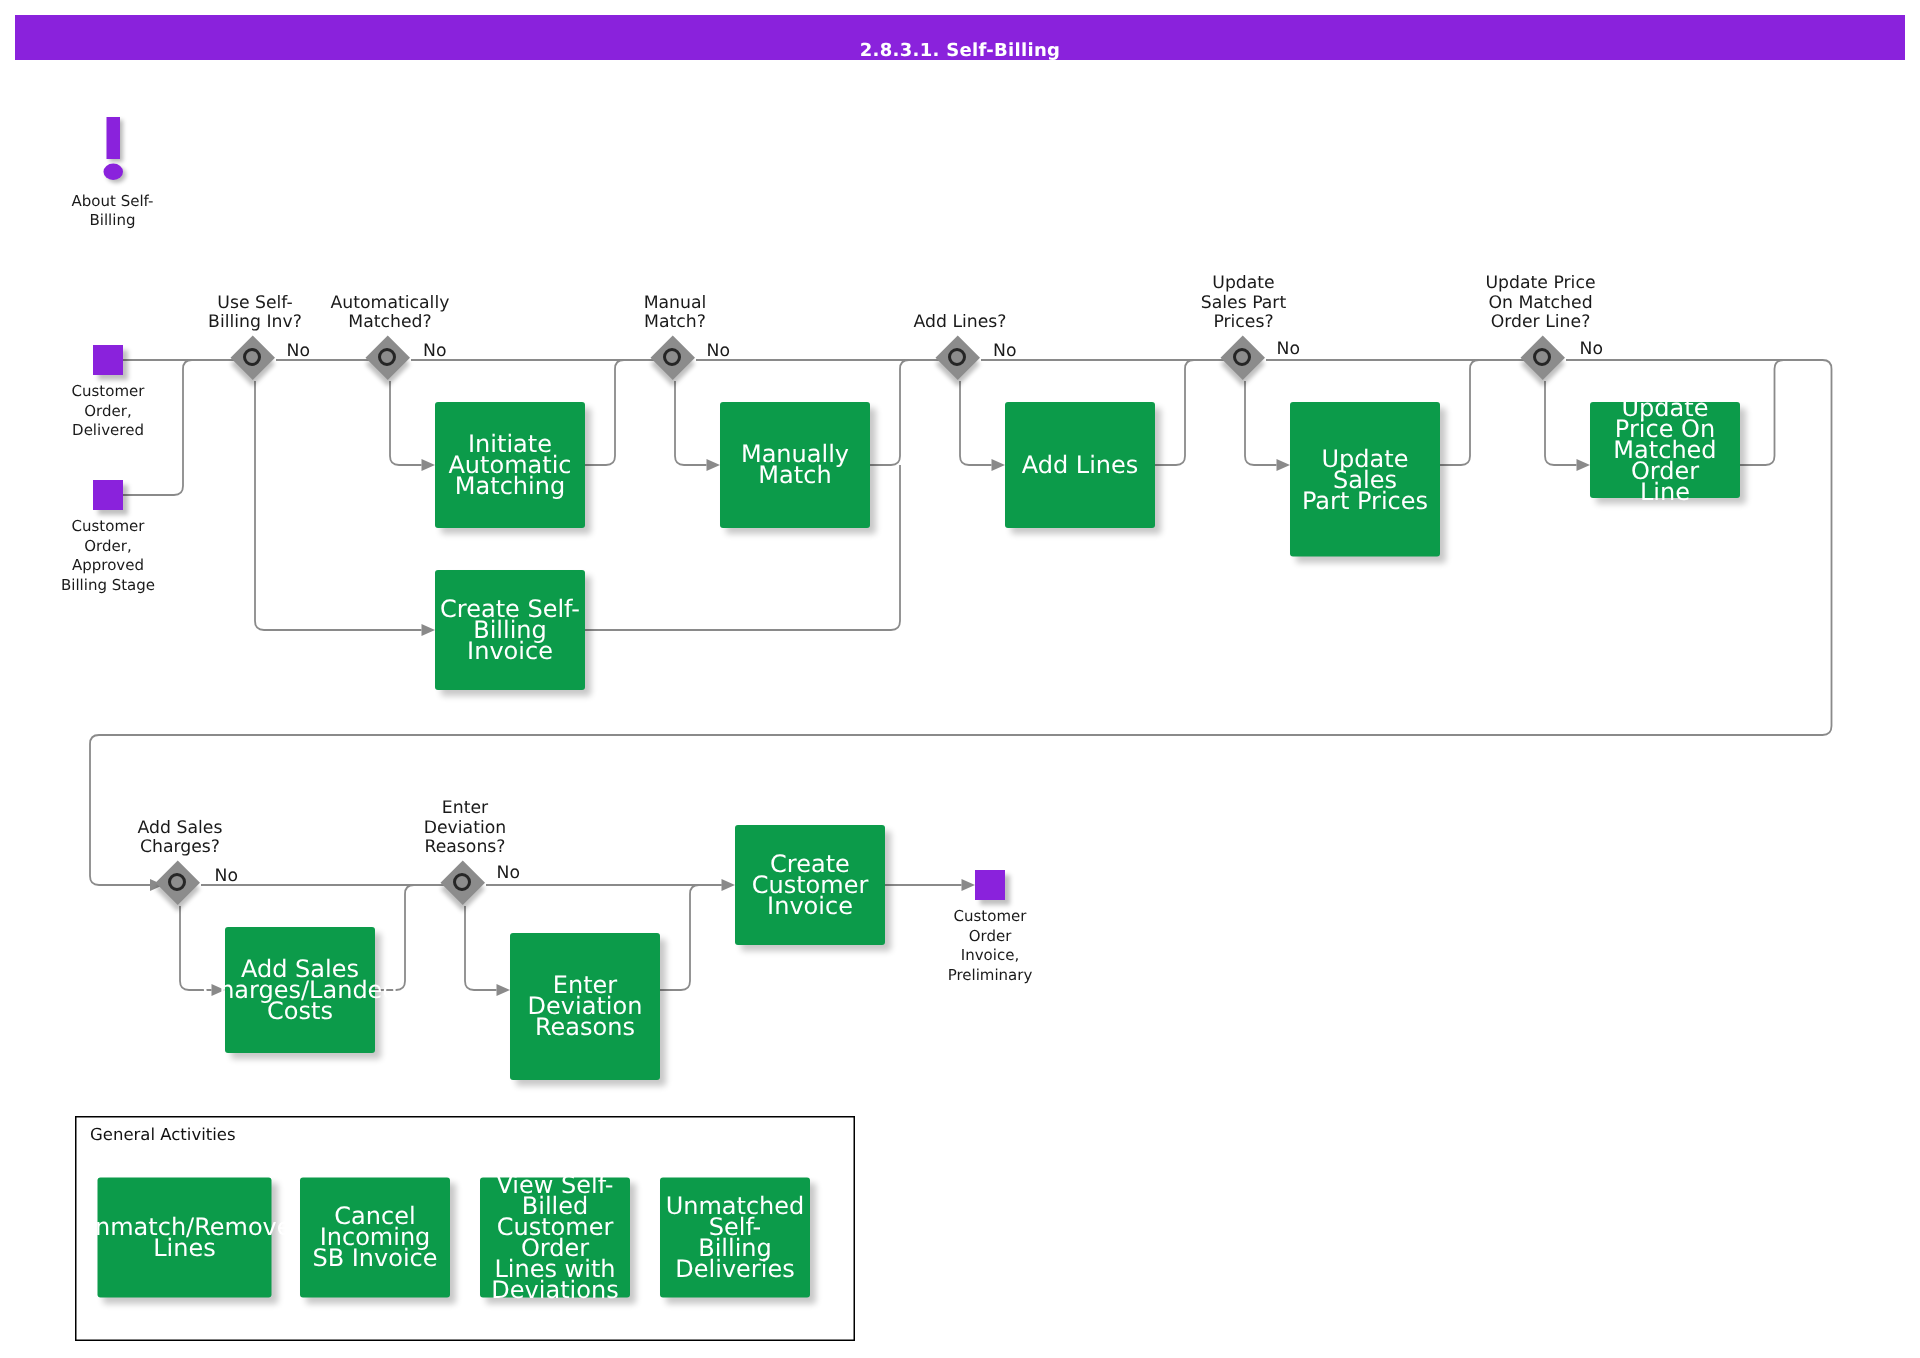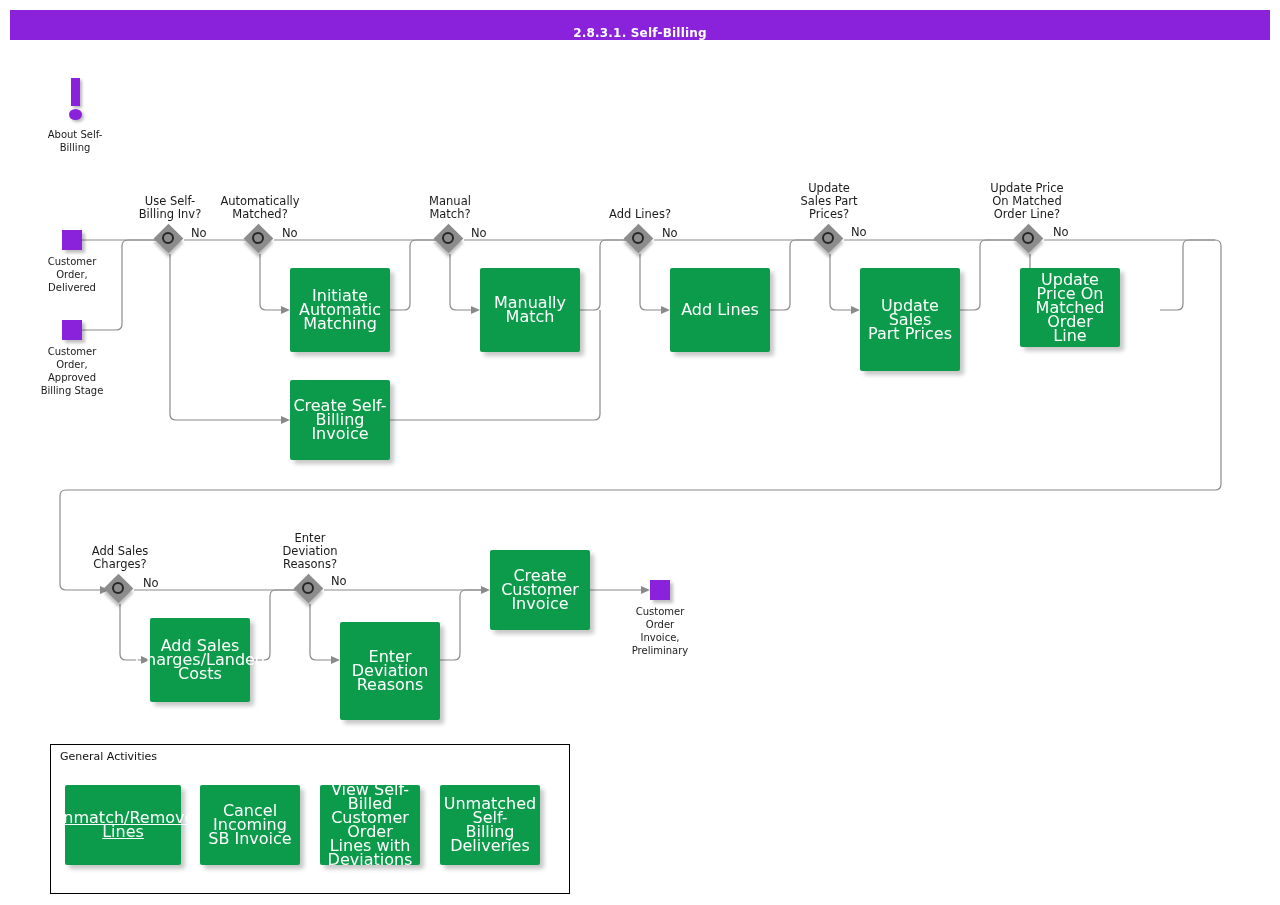--- a/index.html
+++ b/index.html
@@ -341,39 +341,39 @@
 <div class="act" style="left: 290px; top: 380px; width: 100px; height: 80px; white-space: pre-line;">Create Self-
 Billing Invoice</div>
 
 <div class="act" style="left:480px; top:268px; width:100px; height:84px;">Manually Match</div>
 
 <div class="act" style="left:670px; top:268px; width:100px; height:84px;">Add Lines</div>
 
 <div class="act" style="left: 860px; top: 268px; width: 100px; height: 103px; white-space: pre-line;">Update Sales
 Part Prices</div>
 
-<div class="act" style="left: 1020px; top: 268px; width: 100px; height: 79px; white-space: pre-line;">Update Price On
+<div class="act" style="left: 1060px; top: 268px; width: 100px; height: 64px; white-space: pre-line;">Update Price On
 Matched Order
 Line</div>
 
 <div class="act" style="left: 150px; top: 618px; width: 100px; height: 84px; white-space: pre-line;">Add Sales
 Charges/Landed
 Costs</div>
 
 <div class="act" style="left: 340px; top: 622px; width: 100px; height: 98px; white-space: pre-line;">Enter Deviation
 Reasons</div>
 
 <div class="act" style="left: 490px; top: 550px; width: 100px; height: 80px; white-space: pre-line;">Create
 Customer
 Invoice</div>
 
 <div id="gen-frame"></div>
 <div id="gen-frame-title">General Activities</div>
 
-<div class="act" style="left: 65px; top: 785px; width: 116px; height: 80px; white-space: pre-line; text-decoration: underline;">Unmatch/Remove
+<div class="act" style="left: 65px; top: 785px; width: 116px; height: 80px; white-space: pre-line;">Unmatch/Remove
 Lines</div>
 
 <div class="act" style="left: 200px; top: 785px; width: 100px; height: 80px; white-space: pre-line;">Cancel Incoming
 SB Invoice</div>
 
 <div class="act" style="left: 320px; top: 785px; width: 100px; height: 80px; white-space: pre-line;">View Self-Billed
 Customer Order
 Lines with
 Deviations</div>
 

